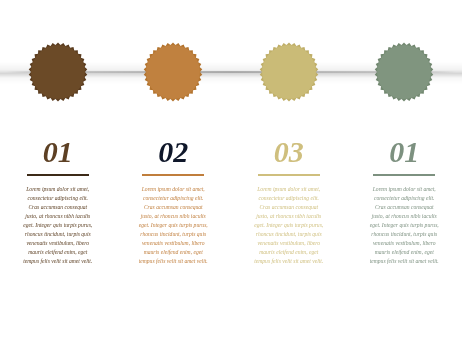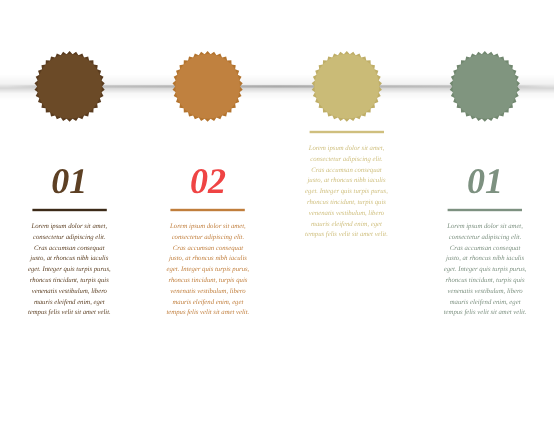--- a/index.html
+++ b/index.html
@@ -126,34 +126,35 @@
 
     <div class="col">
       <div class="badge-wrap">
         <svg class="badge" viewBox="0 0 100 100">
           <g id="seal2">
               <path d="M50.00,1.00 L54.15,5.19 L59.00,1.83 L62.31,6.72 L67.70,4.31 L70.06,9.72 L75.80,8.34 L77.12,14.09 L83.01,13.79 L83.26,19.68 L89.10,20.47 L88.26,26.31 L93.86,28.16 L91.96,33.74 L97.13,36.59 L94.23,41.73 L98.79,45.48 L95.00,50.00 L98.79,54.52 L94.23,58.27 L97.13,63.41 L91.96,66.26 L93.86,71.84 L88.26,73.69 L89.10,79.53 L83.26,80.32 L83.01,86.21 L77.12,85.91 L75.80,91.66 L70.06,90.28 L67.70,95.69 L62.31,93.28 L59.00,98.17 L54.15,94.81 L50.00,99.00 L45.85,94.81 L41.00,98.17 L37.69,93.28 L32.30,95.69 L29.94,90.28 L24.20,91.66 L22.88,85.91 L16.99,86.21 L16.74,80.32 L10.90,79.53 L11.74,73.69 L6.14,71.84 L8.04,66.26 L2.87,63.41 L5.77,58.27 L1.21,54.52 L5.00,50.00 L1.21,45.48 L5.77,41.73 L2.87,36.59 L8.04,33.74 L6.14,28.16 L11.74,26.31 L10.90,20.47 L16.74,19.68 L16.99,13.79 L22.88,14.09 L24.20,8.34 L29.94,9.72 L32.30,4.31 L37.69,6.72 L41.00,1.83 L45.85,5.19 Z" fill="#b3742f"></path>
               <circle cx="50" cy="50" r="45" fill="#c0813f"></circle>
             </g>
         </svg>
       </div>
-      <div class="num" style="color: #ef4444;">02</div>
+      <div class="num" style="color: #0f172a;">02</div>
       <div class="rule" style="background: rgb(192, 126, 60);"></div>
       <div class="body-text" style="color: rgb(192, 126, 60);">Lorem ipsum dolor sit amet, consectetur adipiscing elit. Cras accumsan consequat justo, at rhoncus nibh iaculis eget. Integer quis turpis purus, rhoncus tincidunt, turpis quis venenatis vestibulum, libero mauris eleifend enim, eget tempus felis velit sit amet velit.</div>
     </div>
 
     <div class="col">
       <div class="badge-wrap">
         <svg class="badge" viewBox="0 0 100 100">
           <g id="seal3">
               <path d="M50.00,1.00 L54.15,5.19 L59.00,1.83 L62.31,6.72 L67.70,4.31 L70.06,9.72 L75.80,8.34 L77.12,14.09 L83.01,13.79 L83.26,19.68 L89.10,20.47 L88.26,26.31 L93.86,28.16 L91.96,33.74 L97.13,36.59 L94.23,41.73 L98.79,45.48 L95.00,50.00 L98.79,54.52 L94.23,58.27 L97.13,63.41 L91.96,66.26 L93.86,71.84 L88.26,73.69 L89.10,79.53 L83.26,80.32 L83.01,86.21 L77.12,85.91 L75.80,91.66 L70.06,90.28 L67.70,95.69 L62.31,93.28 L59.00,98.17 L54.15,94.81 L50.00,99.00 L45.85,94.81 L41.00,98.17 L37.69,93.28 L32.30,95.69 L29.94,90.28 L24.20,91.66 L22.88,85.91 L16.99,86.21 L16.74,80.32 L10.90,79.53 L11.74,73.69 L6.14,71.84 L8.04,66.26 L2.87,63.41 L5.77,58.27 L1.21,54.52 L5.00,50.00 L1.21,45.48 L5.77,41.73 L2.87,36.59 L8.04,33.74 L6.14,28.16 L11.74,26.31 L10.90,20.47 L16.74,19.68 L16.99,13.79 L22.88,14.09 L24.20,8.34 L29.94,9.72 L32.30,4.31 L37.69,6.72 L41.00,1.83 L45.85,5.19 Z" fill="#bfae68"></path>
               <circle cx="50" cy="50" r="45" fill="#cabb77"></circle>
             </g>
         </svg>
       </div>
+      <div class="num" style="color: rgb(207, 191, 126);">03</div>
       <div class="rule" style="background: rgb(207, 191, 126);"></div>
       <div class="body-text" style="color: rgb(207, 191, 126);">Lorem ipsum dolor sit amet, consectetur adipiscing elit. Cras accumsan consequat justo, at rhoncus nibh iaculis eget. Integer quis turpis purus, rhoncus tincidunt, turpis quis venenatis vestibulum, libero mauris eleifend enim, eget tempus felis velit sit amet velit.</div>
     </div>
 
     <div class="col">
       <div class="badge-wrap">
         <svg class="badge" viewBox="0 0 100 100">
           <g id="seal4">
               <path d="M50.00,1.00 L54.15,5.19 L59.00,1.83 L62.31,6.72 L67.70,4.31 L70.06,9.72 L75.80,8.34 L77.12,14.09 L83.01,13.79 L83.26,19.68 L89.10,20.47 L88.26,26.31 L93.86,28.16 L91.96,33.74 L97.13,36.59 L94.23,41.73 L98.79,45.48 L95.00,50.00 L98.79,54.52 L94.23,58.27 L97.13,63.41 L91.96,66.26 L93.86,71.84 L88.26,73.69 L89.10,79.53 L83.26,80.32 L83.01,86.21 L77.12,85.91 L75.80,91.66 L70.06,90.28 L67.70,95.69 L62.31,93.28 L59.00,98.17 L54.15,94.81 L50.00,99.00 L45.85,94.81 L41.00,98.17 L37.69,93.28 L32.30,95.69 L29.94,90.28 L24.20,91.66 L22.88,85.91 L16.99,86.21 L16.74,80.32 L10.90,79.53 L11.74,73.69 L6.14,71.84 L8.04,66.26 L2.87,63.41 L5.77,58.27 L1.21,54.52 L5.00,50.00 L1.21,45.48 L5.77,41.73 L2.87,36.59 L8.04,33.74 L6.14,28.16 L11.74,26.31 L10.90,20.47 L16.74,19.68 L16.99,13.79 L22.88,14.09 L24.20,8.34 L29.94,9.72 L32.30,4.31 L37.69,6.72 L41.00,1.83 L45.85,5.19 Z" fill="#728870"></path>
               <circle cx="50" cy="50" r="45" fill="#80957f"></circle>

